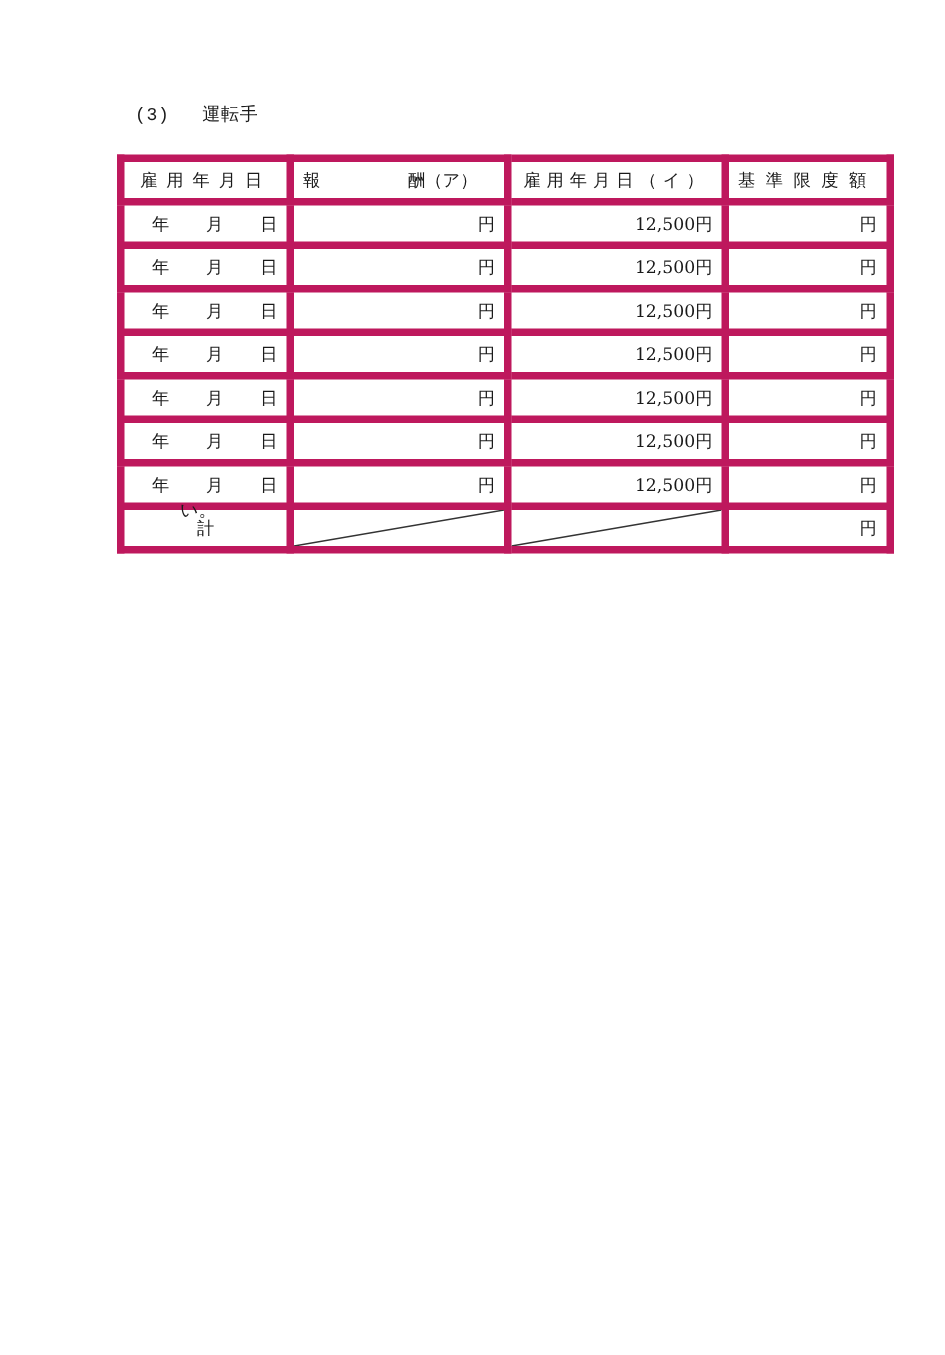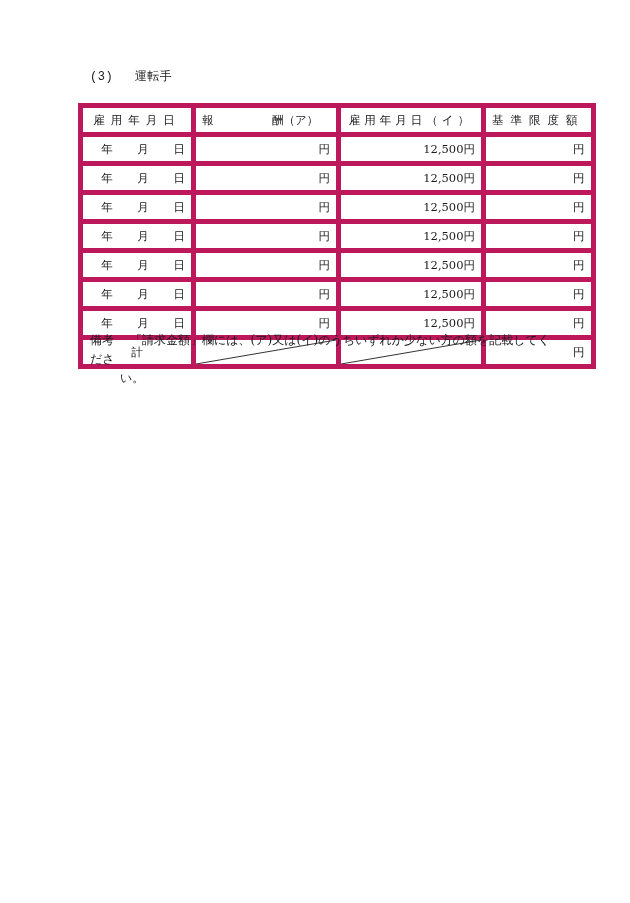--- a/index.html
+++ b/index.html
@@ -120,17 +120,14 @@
         <svg viewBox="0 0 100 100" preserveAspectRatio="none">
             <line x1="0" y1="100" x2="100" y2="0" stroke="#333" stroke-width="1" vector-effect="non-scaling-stroke"></line>
           </svg>
       </td>
       <td class="right">円</td>
     </tr>
   </tbody>
 </table>
 
 <div class="note">
-  <div>
-    <span class="label">備考</span><span>「請求金額」欄には、(ア)又は(イ)のうちいずれか少ない方の額を記載してくださ</span>
-  </div>
   <div class="cont">い。</div>
 </div>
 
 </body></html>

